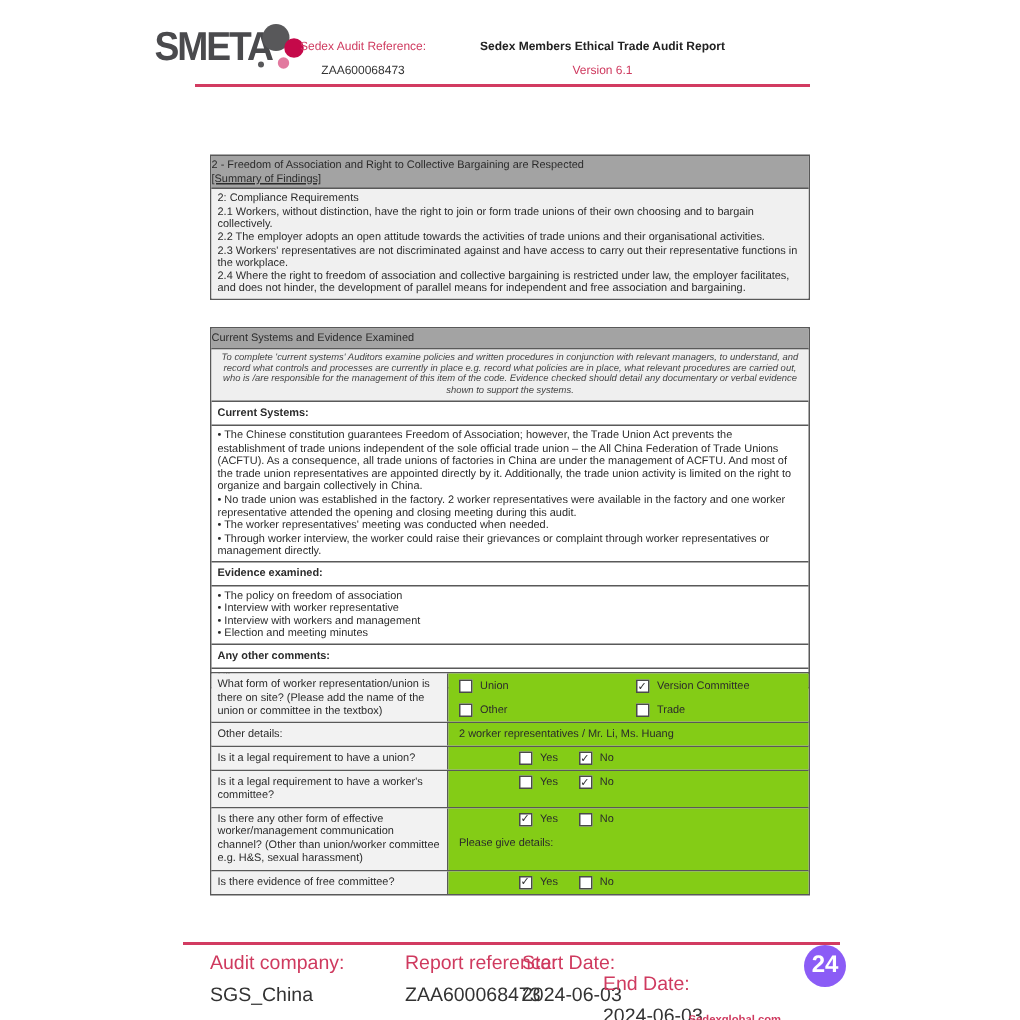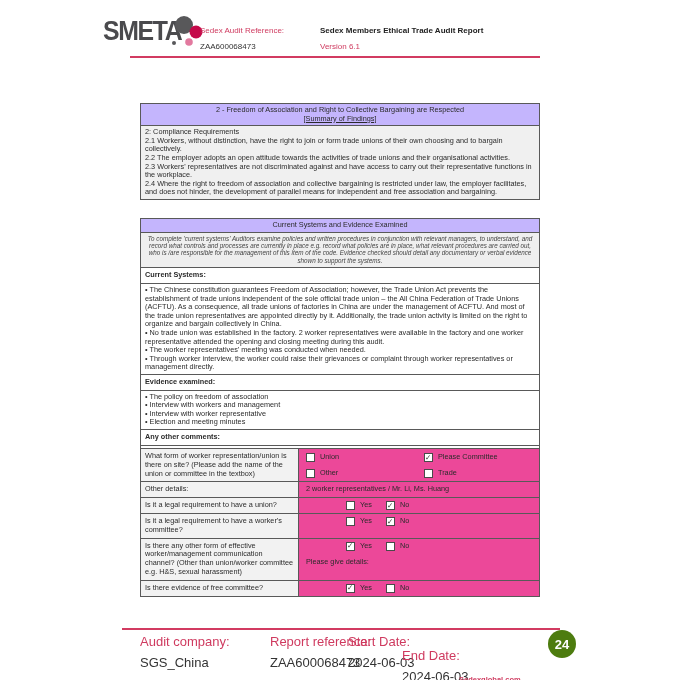--- a/index.html
+++ b/index.html
@@ -4,64 +4,64 @@
 <style>
   html,body{margin:0;padding:0;background:#fff;}
   #page{position:relative;width:680px;height:680px;background:#ffffff;
         font-family:Liberation Sans, sans-serif;color:#2b2b2b;overflow:hidden;}
 
   
   .logo-wrap{position:absolute;left:103px;top:18px;width:110px;height:44px;}
   .logo-text{font-size:27px;font-weight:bold;color:#4a4a4d;letter-spacing:-1.5px;
              transform:scaleX(.92);transform-origin:left top;line-height:1;}
   .logo-dots{position:absolute;left:62px;top:-6px;}
-  .hdr-col{position:absolute;top:26px;font-size:8px;line-height:1.2;}
+  .hdr-col{position:absolute;top:26px;font-size:8px;line-height:1.2;text-align:center;}
   .hdr-col .lab{color:#cf3a5f;}
   .hdr-col .val{color:#333;margin-top:6px;}
   .hdr-col .ttl{color:#222;font-weight:bold;}
   .hdr-col .ver{color:#cf3a5f;margin-top:6px;}
   .hdr-line{position:absolute;left:130px;top:56px;width:410px;height:2px;background:#d23b61;}
 
   
   .tbl{position:absolute;left:140px;width:400px;border:1px solid #595959;box-sizing:border-box;
        font-size:7.3px;line-height:1.18;}
-  .tbl .hd{background:#c4b5fd;text-align:center;padding:2px 16px;border-bottom:1px solid #595959;}
+  .tbl .hd{background:#a3a3a3;padding:2px 0;border-bottom:1px solid #595959;}
   .tbl .hd .u{text-decoration:underline;}
   .tbl .bd{padding:2px 4px;}
   .tbl .shade{background:#f0f0f0;}
   .tbl .lblrow{font-weight:bold;padding:3px 4px;border-top:1px solid #595959;border-bottom:1px solid #595959;}
   .tbl .italic{font-style:italic;font-size:6.3px;text-align:center;background:#efefef;
                padding:2px 6px 3px;color:#444;border-bottom:1px solid #595959;}
   .tbl p{margin:0;}
 
   
   .ftable{position:absolute;left:140px;top:448px;width:400px;border:1px solid #595959;
           box-sizing:border-box;font-size:7.3px;line-height:1.2;}
   .frow{display:flex;border-top:1px solid #595959;}
   .frow:first-child{border-top:none;}
   .fleft{width:158px;background:#f2f2f2;border-right:1px solid #595959;padding:3px 4px;box-sizing:border-box;}
-  .fright{flex:1;padding:3px 4px 3px 7px;box-sizing:border-box;background:#ec4899;}
+  .fright{flex:1;padding:3px 4px 3px 7px;box-sizing:border-box;background:#84cc16;}
   .optgrid{display:grid;grid-template-columns:118px 1fr;row-gap:7px;padding-top:1px;}
   .opt{display:flex;align-items:center;}
   .yn{display:flex;gap:14px;align-items:center;padding-left:40px;}
   .cb{display:inline-block;width:7px;height:7px;border:1px solid #4a4a4a;margin-right:5px;
       position:relative;flex:0 0 auto;background:#fff;}
   .cb.checked::after{content:"✓";position:absolute;left:0px;top:-1.5px;font-size:7.5px;color:#333;}
   .givedetails{margin-top:7px;}
   .detailtext{margin-top:6px;}
 
   
   .ftr-line{position:absolute;left:122px;top:628px;width:438px;height:2px;background:#d23b61;}
   .ftr-item{position:absolute;font-size:13px;line-height:1.2;}
   .ftr-item .lab{color:#cf3a5f;}
   .ftr-item .val{color:#333;margin-top:5px;}
   .ftr-link{position:absolute;left:459px;top:675px;font-size:7.5px;font-weight:bold;color:#cf3a5f;
             text-decoration:none;}
-  .page-badge{position:absolute;left:548px;top:630px;width:28px;height:28px;border-radius:50%;
-              background:#4d7c0f;color:#fff;font-size:13px;font-weight:bold;
+  .page-badge{position:absolute;left:536px;top:630px;width:28px;height:28px;border-radius:50%;
+              background:#8b5cf6;color:#fff;font-size:16px;font-weight:bold;
               display:flex;align-items:center;justify-content:center;}
 </style>
 </head>
 <body>
 
 <div id="page">
 
   <div class="logo-wrap">
     <div class="logo-text">SMETA</div>
     <svg class="logo-dots" width="48" height="48" viewBox="0 0 48 48">
@@ -102,41 +102,41 @@
     <div class="lblrow" style="border-top:none;">Current Systems:</div>
     <div class="bd">
       <p>• The Chinese constitution guarantees Freedom of Association; however, the Trade Union Act prevents the establishment of trade unions independent of the sole official trade union – the All China Federation of Trade Unions (ACFTU). As a consequence, all trade unions of factories in China are under the management of ACFTU. And most of the trade union representatives are appointed directly by it. Additionally, the trade union activity is limited on the right to organize and bargain collectively in China.</p>
       <p>• No trade union was established in the factory. 2 worker representatives were available in the factory and one worker representative attended the opening and closing meeting during this audit.</p>
       <p>• The worker representatives' meeting was conducted when needed.</p>
       <p>• Through worker interview, the worker could raise their grievances or complaint through worker representatives or management directly.</p>
     </div>
     <div class="lblrow">Evidence examined:</div>
     <div class="bd">
       <p>• The policy on freedom of association</p>
+      <p>• Interview with worker representative</p>
       <p>• Interview with workers and management</p>
-      <p>• Interview with worker representative</p>
       <p>• Election and meeting minutes</p>
     </div>
     <div class="lblrow">Any other comments:</div>
     <div class="bd">Nil</div>
   </div>
 
   <div class="ftable">
 
     <div class="frow">
       <div class="fleft">What form of worker representation/union is there on site? (Please add the name of the union or committee in the textbox)</div>
       <div class="fright">
         <div class="optgrid">
           <span class="opt">
             <span class="cb"></span>
             <span>Union</span>
           </span>
           <span class="opt">
             <span class="cb checked"></span>
-            <span>Please Committee</span>
+            <span>Version Committee</span>
           </span>
           <span class="opt">
             <span class="cb"></span>
             <span>Other</span>
           </span>
           <span class="opt">
             <span class="cb"></span>
             <span>Trade</span>
           </span>
         </div>

